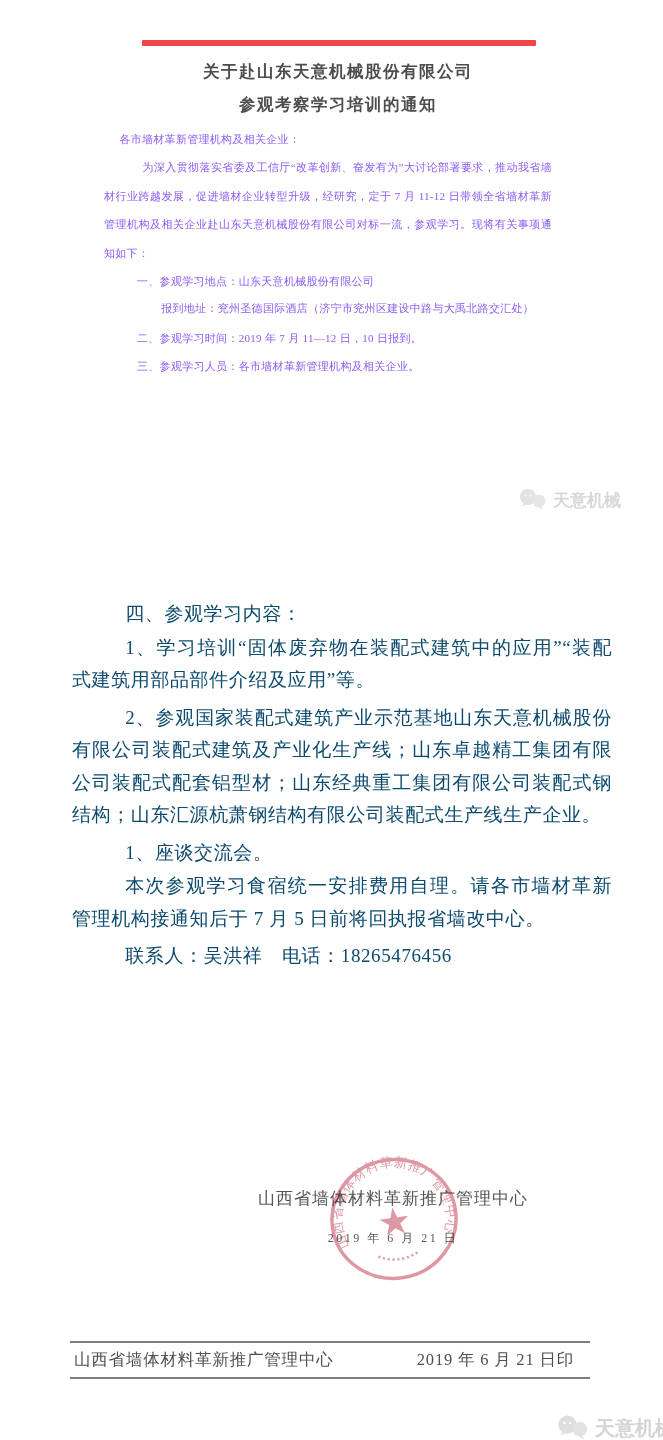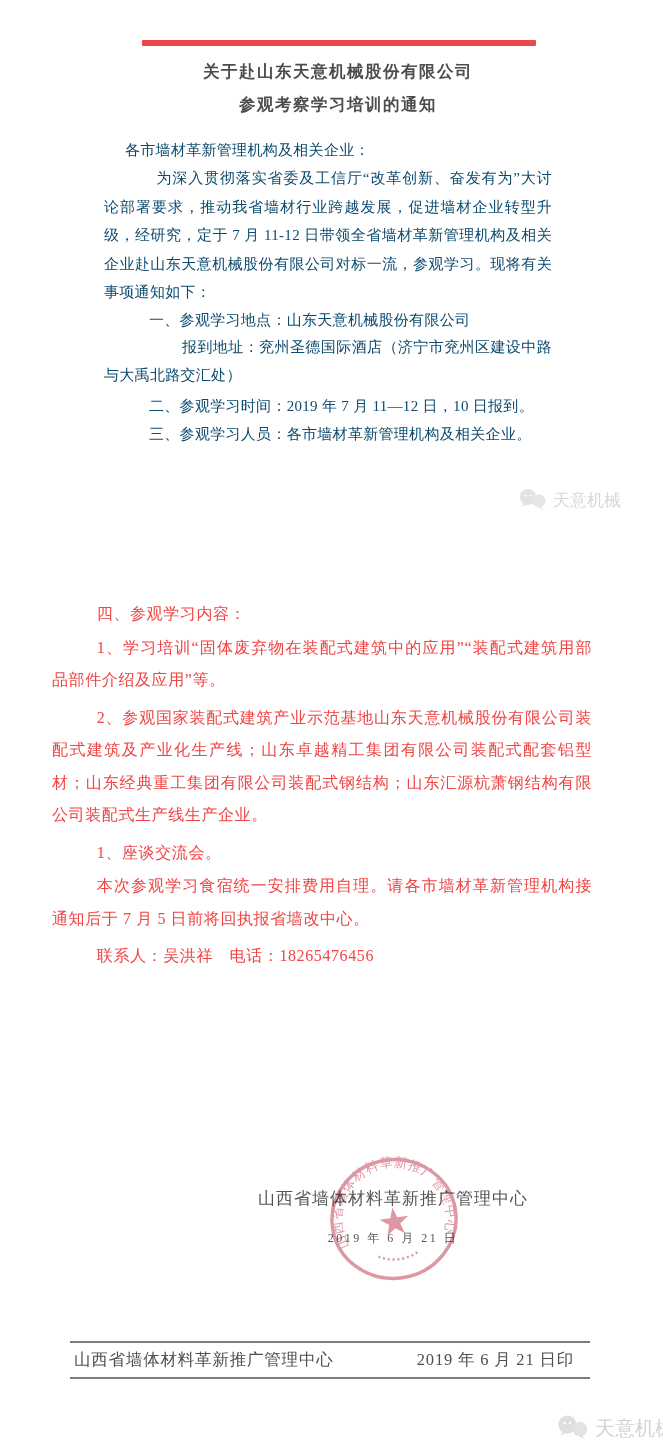--- a/index.html
+++ b/index.html
@@ -13,33 +13,33 @@
   
   .red-rule { position:absolute; left:142px; top:25px; width:394px; height:6px;
     background:#ef4649; border-radius:1px; }
 
   
   .doc-title { position:absolute; left:0; top:40px; width:676px; text-align:center;
     font-family:"Liberation Sans","DejaVu Sans",sans-serif;
     font-weight:600; font-size:16.5px; line-height:33px; letter-spacing:1.5px; color:#4d4d4d; }
 
   
-  .sec1 { position:absolute; left:104px; top:121px; width:448px;
-    font-size:15px; line-height:28.4px; letter-spacing:0.3px;
-    text-align:justify; color:#0c4a6e; }
+  .sec1 { position:absolute; left:104px; top:110px; width:448px;
+    font-size:11px; line-height:28.4px; letter-spacing:0.3px;
+    text-align:justify; color:#8b5cf6; }
   .sec1 p { margin:0; }
   .ind-salutation { text-indent:1.4em; }
   .ind-para  { text-indent:3.5em; }
   .ind-item  { text-indent:3em; }
   .ind-addr  { text-indent:5.2em;font-family:Liberation Mono, monospace; }
 
   
-  .sec2 { position:absolute; left:52px; top:583px; width:540px;
-    font-size:16px; line-height:32.5px; letter-spacing:0.6px;
-    text-align:justify; color:#ef4444; }
+  .sec2 { position:absolute; left:72px; top:583px; width:540px;
+    font-size:19px; line-height:32.5px; letter-spacing:0.6px;
+    text-align:justify; color:#0c4a6e; }
   .sec2 p { margin:0 0 5px 0; text-indent:2.8em; }
   .sec2 p.tight { margin-bottom:1px; }
 
   
   .sig { position:absolute; left:238px; top:1172px; width:310px; text-align:center;
     color:#555555; }
   .sig .org  { font-size:17px; letter-spacing:1px; }
   .sig .date { margin-top:20px; font-size:12px; letter-spacing:2.5px; }
 
   
@@ -50,21 +50,21 @@
   
   .footer-rule { position:absolute; left:70px; width:520px; height:2px; background:#7d7d7d; }
   .footer-rule.top { top:1326px; } .footer-rule.bottom { top:1362px; }
   .footer-row { position:absolute; left:70px; top:1329px; width:520px; height:32px;
     display:flex; justify-content:space-between; align-items:center;
     box-sizing:border-box; padding:0 16px 0 4px;
     font-size:16.5px; color:#4f4f4f; letter-spacing:0.8px; }
 
   
   .wm { position:absolute; display:flex; align-items:center; gap:5px; color:#d8d8d8;
-    font-family:"Liberation Sans","DejaVu Sans",sans-serif; white-space:nowrap; }
+    font-family:"Liberation Sans","DejaVu Sans",sans-serif; white-space:nowrap;font-weight:bold; }
   .wm1 { left:518px; top:472px; font-size:17px; }
   .wm2 { left:556px; top:1398px; font-size:20px; color:#d4d4d4; }
   .wm svg { display:block; }
 </style>
 </head>
 <body>
 
 <div class="page">
 
   <div class="red-rule"></div>

